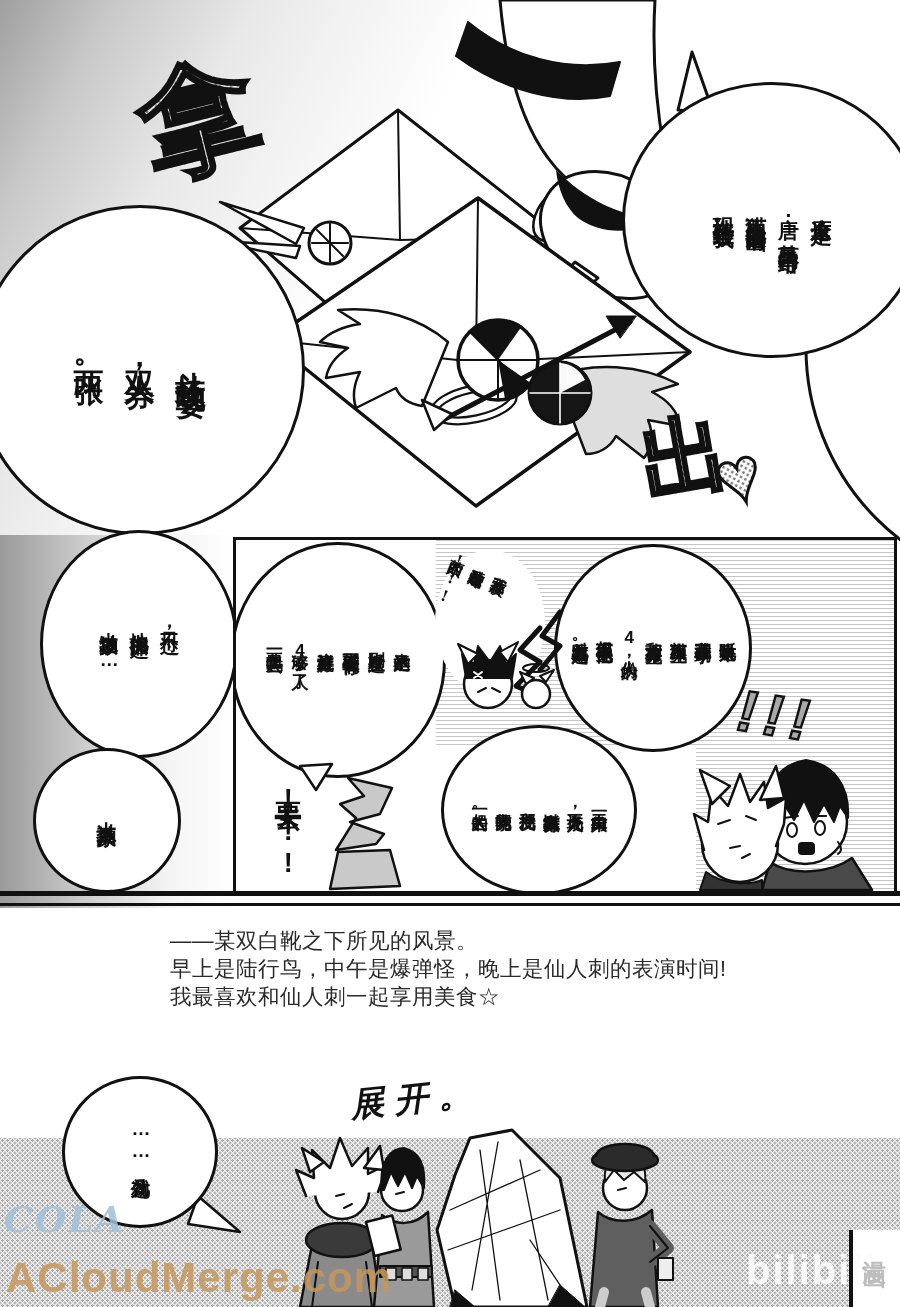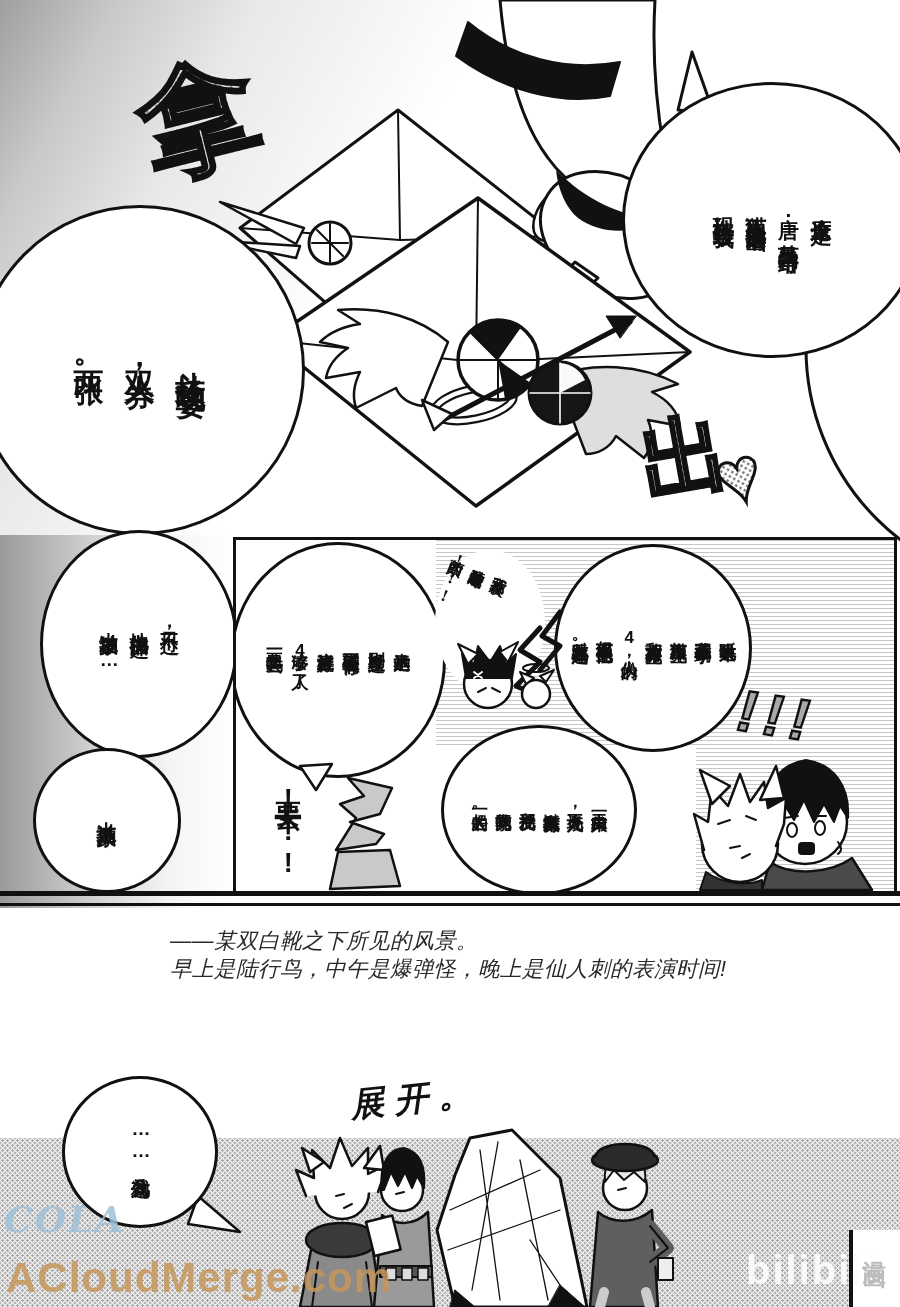--- a/index.html
+++ b/index.html
@@ -63,21 +63,21 @@
   .sfx-surprise{position:absolute;left:738px;top:682px;z-index:5;font-size:58px;font-weight:bold;
           color:#a9a9a9;-webkit-text-stroke:2.5px #111;letter-spacing:7px;
           transform:rotate(9deg) skewX(-8deg);}
   .hand-dislike{position:absolute;left:438px;top:556px;z-index:5;transform:rotate(22deg);
           font-family:"DejaVu Serif",serif;}
   .hand-dislike .vtext{font-size:15px;line-height:1.55;letter-spacing:1px;font-weight:bold;}
   .hand-unfold{position:absolute;left:350px;top:1076px;z-index:2;font-size:34px;font-weight:bold;
           font-family:"DejaVu Serif",serif;font-style:italic;letter-spacing:10px;
           transform:rotate(-6deg);color:#111;}
   
-  .narration{position:absolute;left:170px;top:930px;z-index:2;font-style:italic;}
+  .narration{position:absolute;left:170px;top:930px;z-index:2;}
   .narration p{margin:0 0 6px 0;font-size:21.5px;line-height:22px;letter-spacing:0.5px;color:#2a2a2a;}
   
   .wm{position:absolute;z-index:6;white-space:nowrap;}
   .wm-cola{left:4px;top:1198px;font-size:36px;font-family:"DejaVu Serif",serif;font-style:italic;
           font-weight:bold;color:rgba(158,192,216,0.85);letter-spacing:2px;}
   .wm-manhua{left:100px;top:1208px;font-size:45px;font-family:"Liberation Serif",serif;
           font-weight:bold;color:rgba(187,74,82,0.68);letter-spacing:3px;}
   .wm-acm{left:6px;top:1254px;font-size:42px;font-weight:bold;color:rgba(198,150,90,0.85);
           letter-spacing:1px;}
   .wm-bili{left:746px;top:1248px;font-size:40px;font-weight:bold;color:rgba(252,252,252,0.92);
@@ -306,20 +306,21 @@
   <div class="sfx-surprise">!!!</div>
   <div class="hand-dislike">
     <div class="vtext">我才不喜欢
 这种恶趣味
 的东西!!!</div>
   </div>
 
   <div class="narration">
     <p>——某双白靴之下所见的风景。</p>
     <p>早上是陆行鸟，中午是爆弹怪，晚上是仙人刺的表演时间!</p>
+    <p>我最喜欢和仙人刺一起享用美食☆</p>
   </div>
   <div class="hand-unfold">展开。</div>
   <div class="bubble b-only">
     <div class="vtext">……就这几句？</div>
   </div>
 
   <div class="wm wm-cola">COLA</div>
   <div class="wm wm-acm">ACloudMerge.com</div>
   <div class="wm wm-bili">bilibili</div>
   <div class="wm wm-manga">漫画</div>

